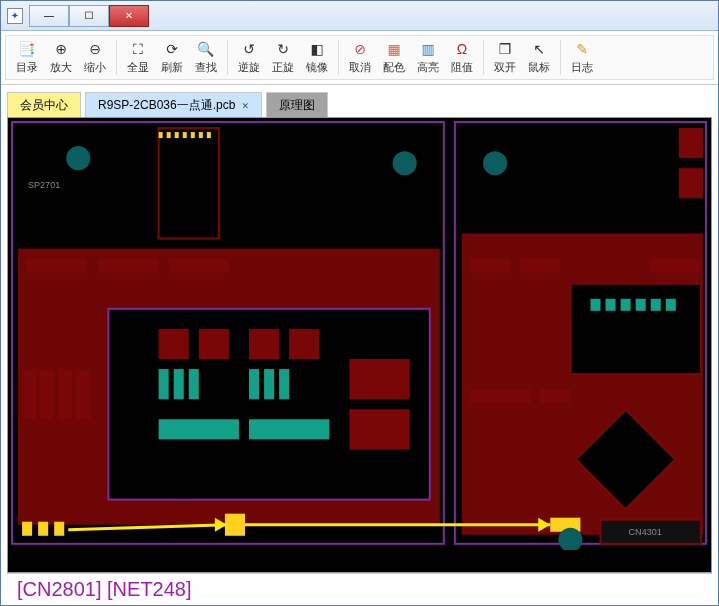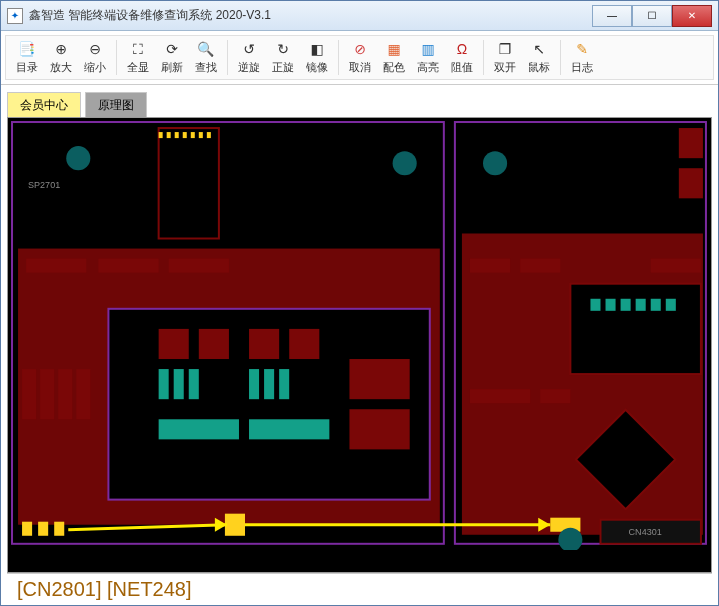--- a/index.html
+++ b/index.html
@@ -17,32 +17,31 @@
   .tbtn .ticon { width:18px; height:18px; display:flex; align-items:center; justify-content:center; font-size:14px; margin-bottom:2px; }
   .tsep { width:1px; background:#ddd; margin:2px 4px; }
   .tabbar { display:flex; align-items:flex-end; padding:6px 6px 0 6px; background:#fff; gap:4px; }
   .tab { padding:4px 12px; border:1px solid #c8c8c8; border-bottom:none; background:#a3a3a3; font-size:12px; cursor:pointer; position:relative; top:1px; }
   .tab.yellow { background:#fff38e; }
   .tab.active { background:#c8e4ff; }
   .tab .x { margin-left:6px; font-size:9px; color:#555; }
   .viewport-wrap { flex:1; padding:0 6px 0 6px; background:#fff; display:flex; flex-direction:column; min-height:0; }
   .viewport { flex:1; border:1px solid #999; background:#000; position:relative; overflow:hidden; }
   .pcb-canvas { position:absolute; inset:0; }
-  .status { height:32px; padding:0 10px; display:flex; align-items:center; font-size:20px; color:#a16207; border-top:1px solid #ccc; background:#fff; }
+  .status { height:32px; padding:0 10px; display:flex; align-items:center; font-size:20px; color:#a21caf; border-top:1px solid #ccc; background:#fff; }
 </style>
 </head>
 <body>
 
 <div class="window">
 
   <div class="titlebar">
     <div class="icon-app">
         <span>✦</span>
       </div>
-    <div class="title">鑫智造 智能终端设备维修查询系统 2020-V3.1</div>
     <div class="winbtns">
       <div class="winbtn">—</div>
       <div class="winbtn">☐</div>
       <div class="winbtn close">✕</div>
     </div>
   </div>
 
   <div class="toolbar-wrap">
     <div class="toolbar" id="toolbar">
         <div class="tbtn">
@@ -112,20 +111,21 @@
         <div class="tsep"></div>
         <div class="tbtn">
           <div class="ticon" style="color: rgb(224, 144, 32);">✎</div>
           <div>日志</div>
         </div>
       </div>
   </div>
 
   <div class="tabbar" id="tabbar">
       <div class="tab yellow"><span>会员中心</span></div>
+      <div class="tab active"><span>R9SP-2CB036一点通.pcb</span><span class="x">✕</span></div>
       <div class="tab "><span>原理图</span></div>
     </div>
 
   <div class="viewport-wrap">
     <div class="viewport">
       <svg class="pcb-canvas" viewBox="0 0 700 430" preserveAspectRatio="none">
 
         <rect x="4" y="4" width="430" height="420" fill="none" stroke="#7b2aa0" stroke-width="2"></rect>
         <rect x="445" y="4" width="250" height="420" fill="none" stroke="#7b2aa0" stroke-width="2"></rect>
 

